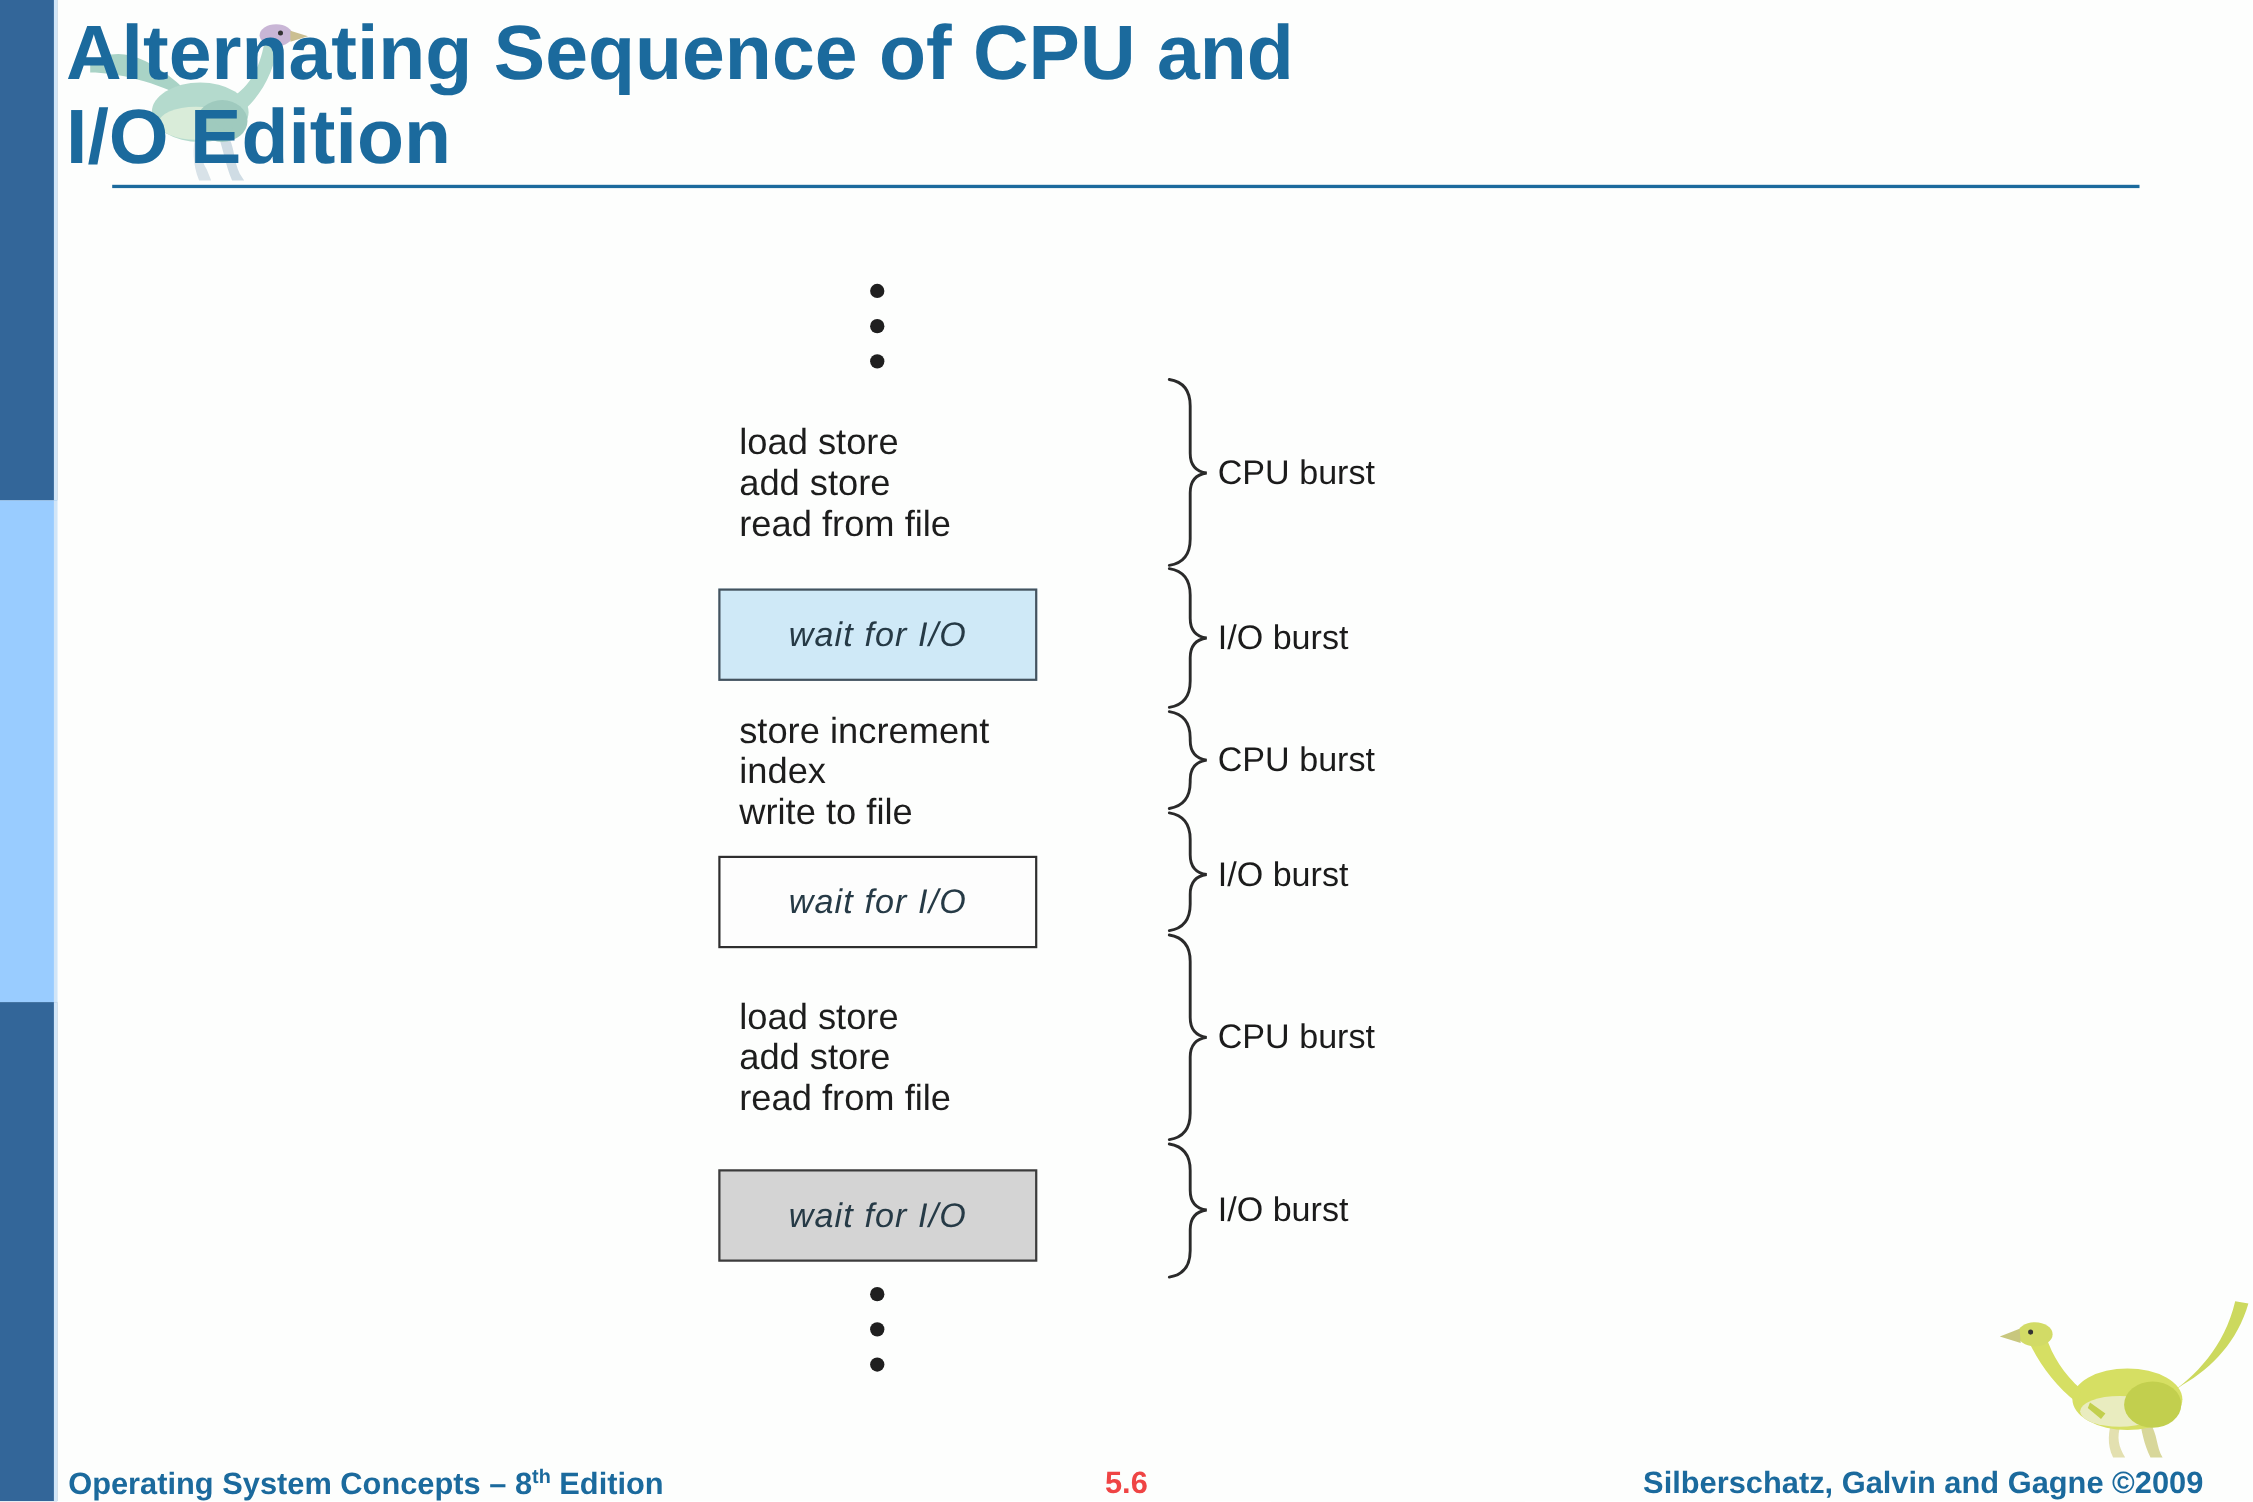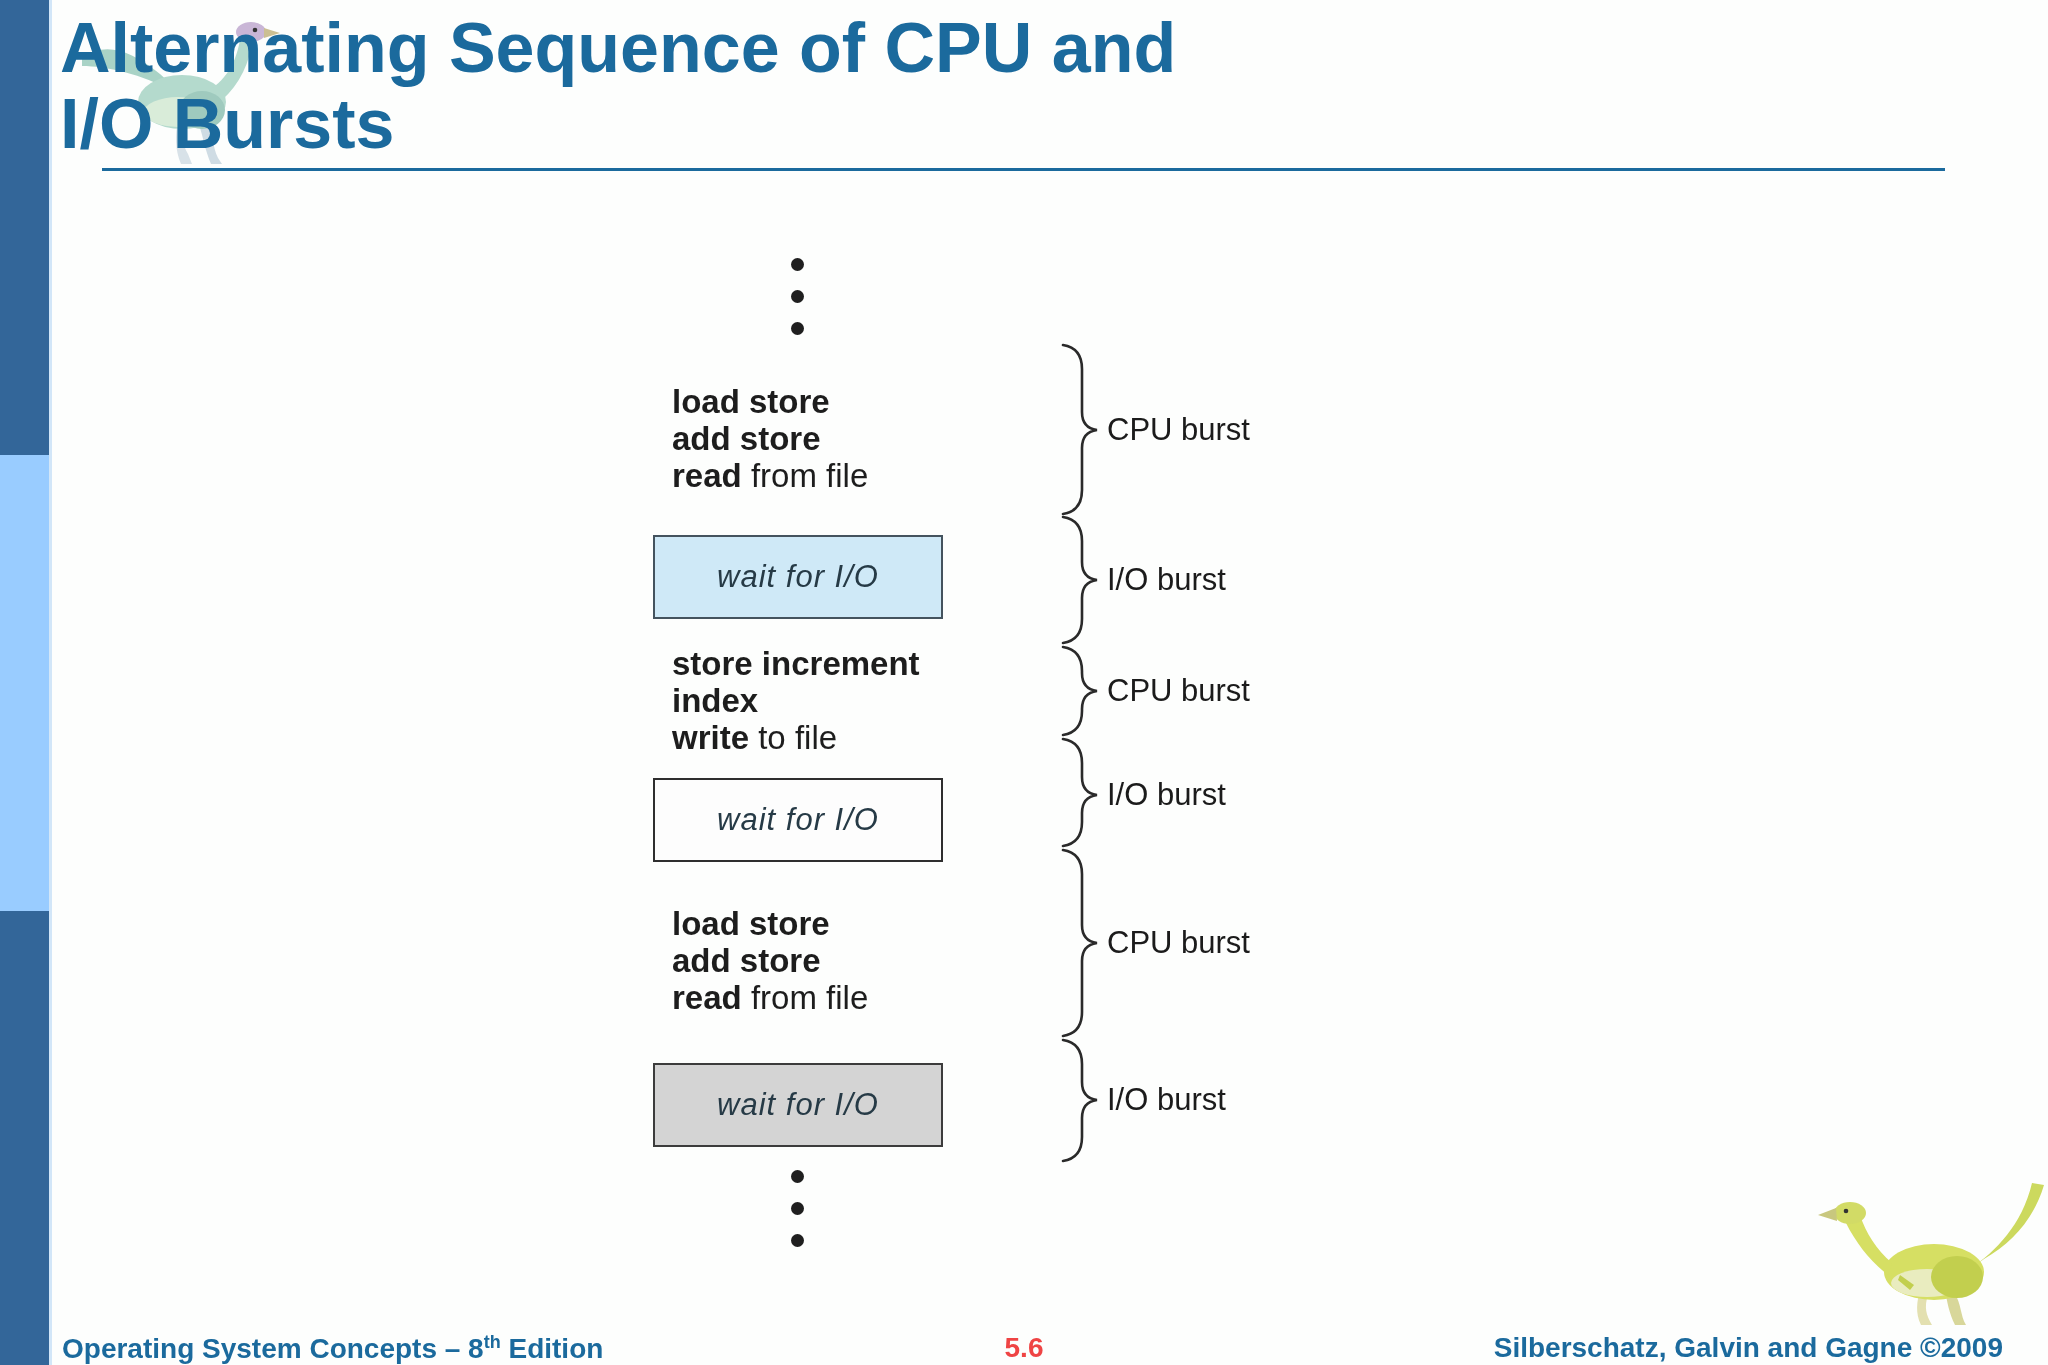--- a/index.html
+++ b/index.html
@@ -16,21 +16,21 @@
   
   .title{position:absolute;left:60px;right:0;top:10px;text-align:left;
     color:#1b6a9d;font-weight:bold;font-size:70px;line-height:76px;letter-spacing:0px;}
   .title-rule{position:absolute;left:102px;top:168px;width:1843px;height:3px;background:#1b6a9d;}
   .logo-top{position:absolute;left:78px;top:14px;width:235px;height:152px;}
   .logo-bottom{position:absolute;left:1782px;top:1175px;width:265px;height:152px;}
   
   .dots{position:absolute;}
   .dot{width:13px;height:13px;border-radius:50%;background:#1f1f1f;margin:0 0 19px 0;}
   .code{position:absolute;font-size:33px;line-height:37px;color:#1d1d1d;white-space:nowrap;}
-  .code .b{font-weight:bold;}
+  .code .b{font-weight:normal;}
   .iobox{position:absolute;width:286px;height:80px;border:2px solid #737373;
     display:flex;align-items:center;justify-content:center;}
   .iobox span{font-style:italic;font-size:31px;color:#263a46;letter-spacing:1px;}
   .iobox-blue{background:#cfe9f7;border-color:#44535e;}
   .iobox-white{background:#fdfdfd;border-color:#2e2e2e;}
   .iobox-gray{background:#d4d4d4;border-color:#3c3c3c;}
   .burst-label{position:absolute;transform:translateY(-50%);font-size:31px;color:#1b1b1b;white-space:nowrap;}
   #braces-svg{position:absolute;left:0;top:0;width:2048px;height:1365px;pointer-events:none;}
   
   .footer-left{position:absolute;left:62px;top:1332px;font-size:28px;font-weight:bold;color:#1b6a9d;white-space:nowrap;}
@@ -58,21 +58,21 @@
     <ellipse cx="124" cy="96" rx="23" ry="19" fill="#9fcabe"></ellipse>
     <path d="M134,74 C152,62 160,42 163,20 L175,24 C172,48 162,70 144,86 Z" fill="#b4dacd"></path>
     <ellipse cx="173" cy="18" rx="15" ry="10" fill="#c9b6d6"></ellipse>
     <path d="M186,14 L202,19 L186,24 Z" fill="#cbbf92"></path>
     <circle cx="177" cy="16" r="2.3" fill="#333333"></circle>
     <path d="M120,92 L134,102 L130,107 L117,97 Z" fill="#9fcabe"></path>
   </svg>
 
   <div class="title">
     <div>Alternating Sequence of CPU and</div>
-    <div>I/O Bursts</div>
+    <div>I/O Edition</div>
   </div>
   <div class="title-rule"></div>
 
   <div id="diagram-layer">
       <div class="dots" style="left: 791px; top: 258px;">
         <div class="dot"></div>
         <div class="dot"></div>
         <div class="dot"></div>
       </div>
       <div class="code" style="left: 672px; top: 383px;">

